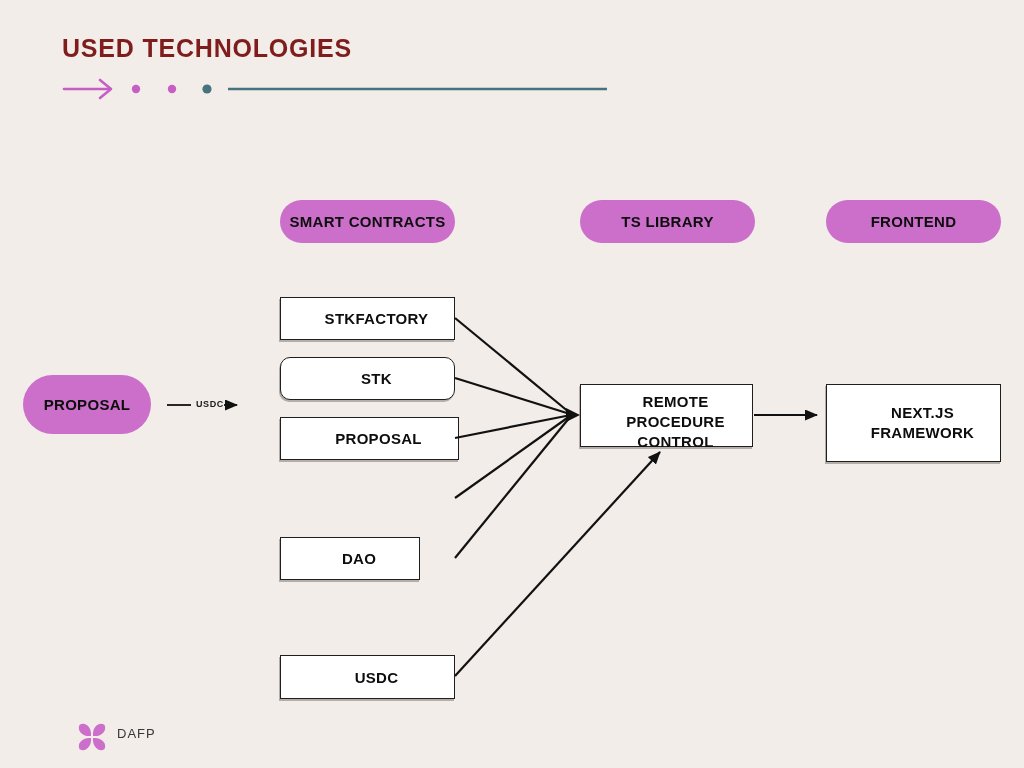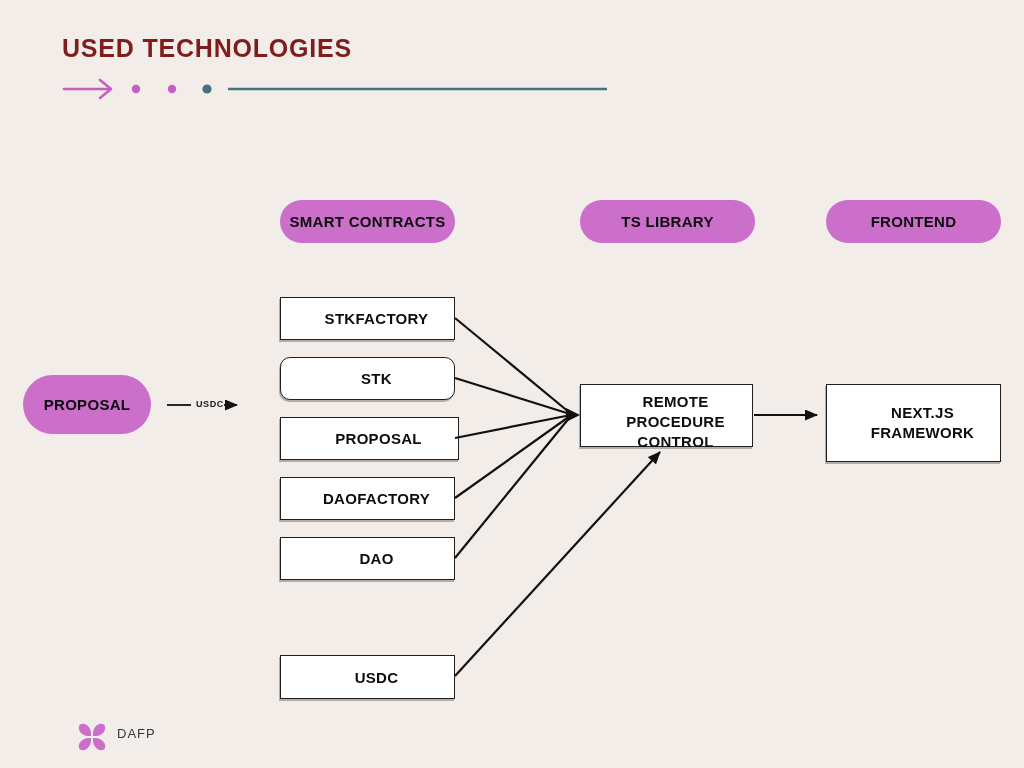--- a/index.html
+++ b/index.html
@@ -80,24 +80,21 @@
 
   <div class="node-box" style="left:280px;top:297px;width:175px;height:43px;">
     <span>STKFACTORY</span>
   </div>
   <div class="node-box" style="left:280px;top:357px;width:175px;height:43px;border-radius:10px;">
     <span>STK</span>
   </div>
   <div class="node-box" style="left:280px;top:417px;width:179px;height:43px;">
     <span>PROPOSAL</span>
   </div>
-  <div class="node-box" style="left:280px;top:477px;width:175px;height:43px;">
-    <span>DAOFACTORY</span>
-  </div>
-  <div class="node-box" style="left:280px;top:537px;width:175px;height:43px;">
+  <div class="node-box" style="left:280px;top:537px;width:140px;height:43px;">
     <span>DAO</span>
   </div>
   <div class="node-box" style="left:280px;top:655px;width:175px;height:44px;">
     <span>USDC</span>
   </div>
 
   <div class="node-box" style="left:580px;top:384px;width:173px;height:63px;">
     <span class="wrap-narrow" style="max-width:160px;margin-top:12px;">REMOTE PROCEDURE CONTROL</span>
   </div>
 

